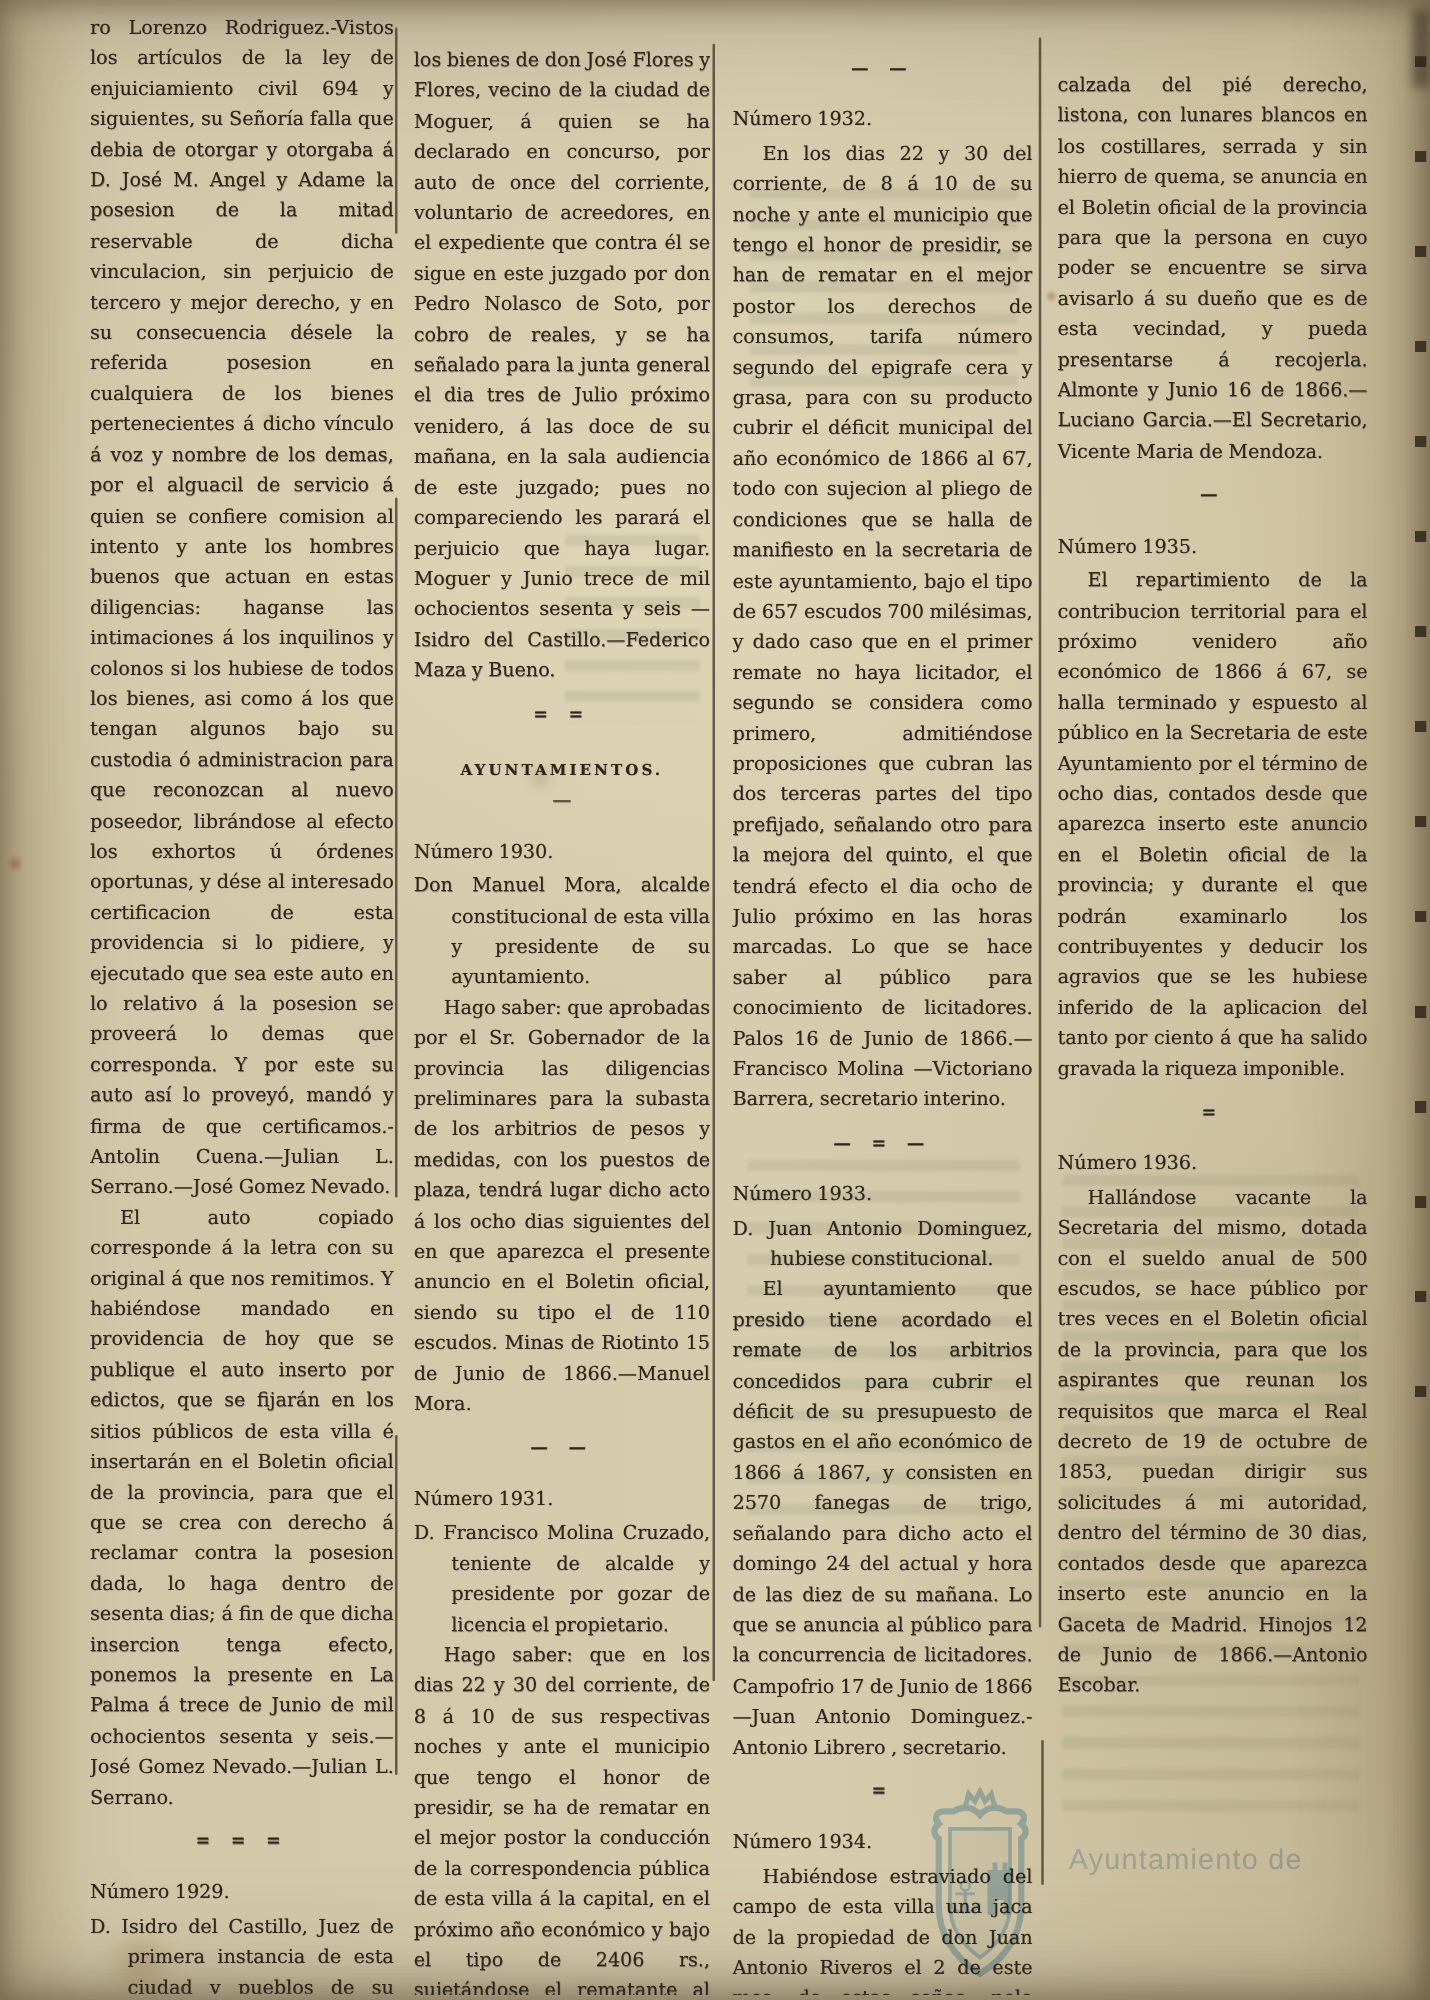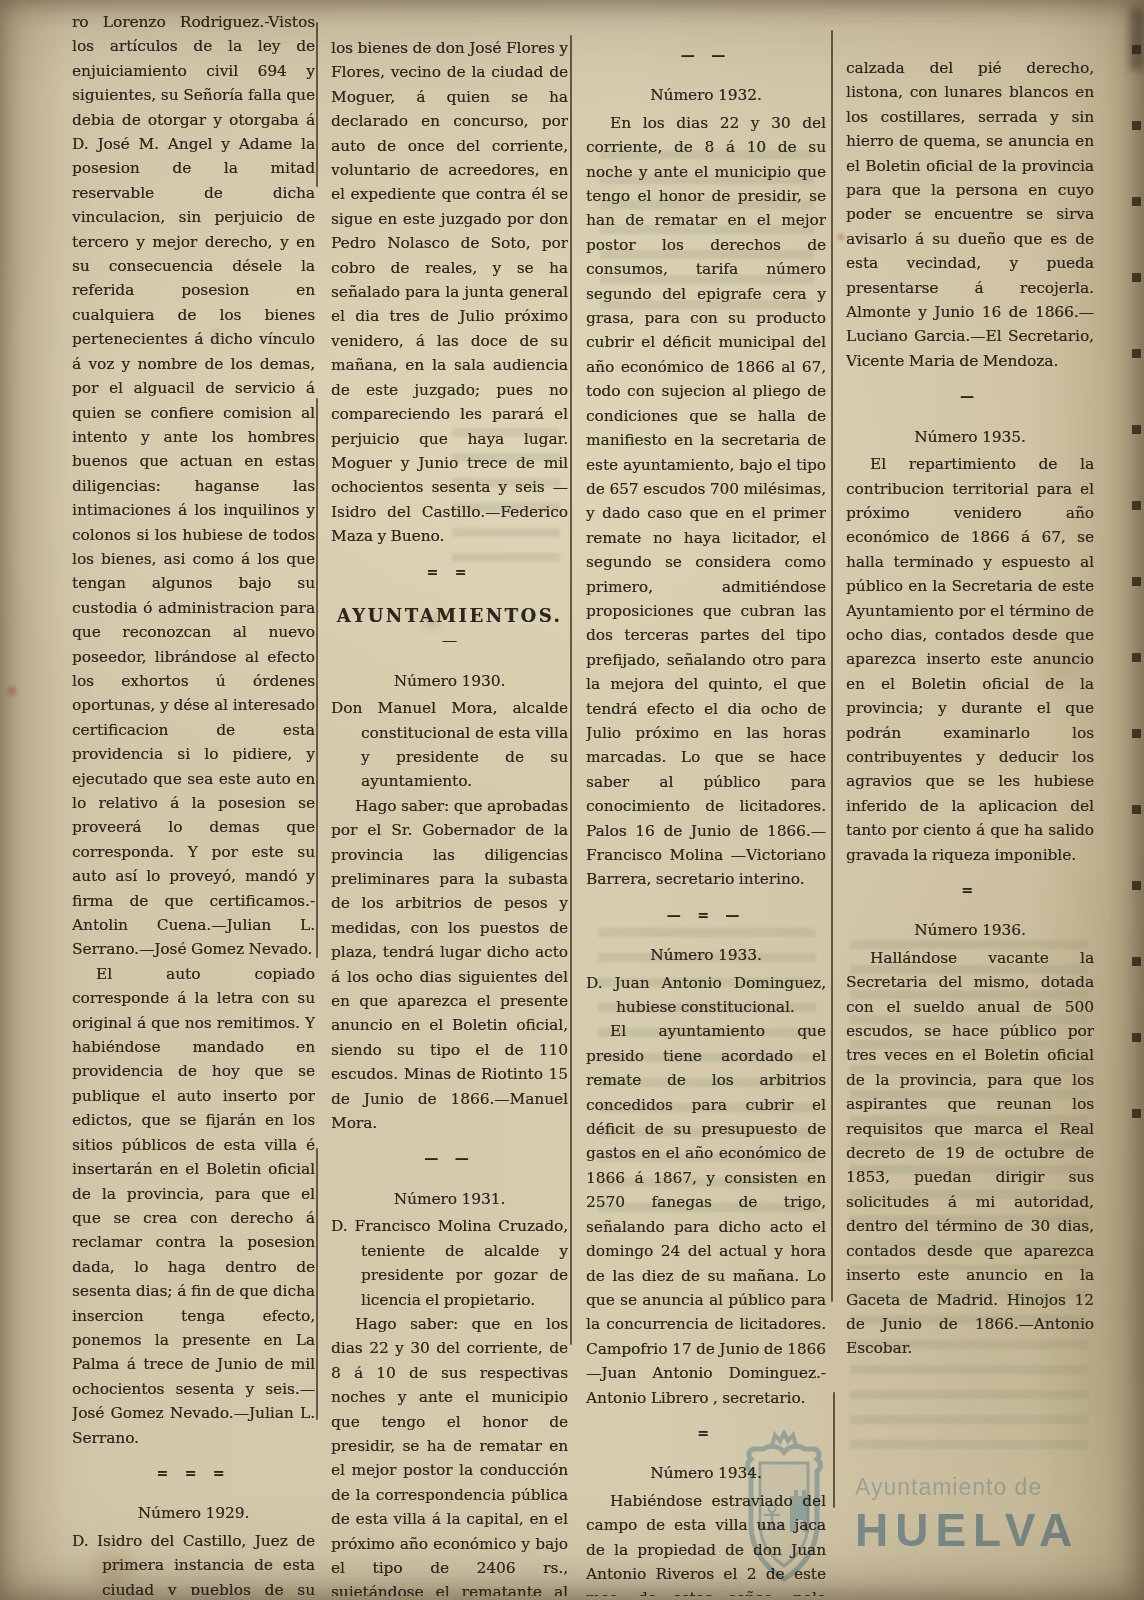--- a/index.html
+++ b/index.html
@@ -20,22 +20,22 @@
     font-size:15.3px;line-height:24.4px;
     text-align:justify;text-justify:inter-word;
     word-spacing:-0.4px;
     overflow:hidden;
     text-shadow:0.3px 0.3px 0.6px rgba(46,36,24,.55);
   }
   .blk{margin:0}
   .para{}
   .indent{text-indent:24px}
   .hang{padding-left:30px;text-indent:-30px}
-  .num{text-align:center;margin:16px 0 3px;text-indent:0}
-  .section{text-align:center;font-weight:bold;letter-spacing:2.5px;font-size:18px;margin:20px 0 0;text-indent:0}
+  .num{text-align:left;margin:16px 0 3px;text-indent:0}
+  .section{text-align:center;font-weight:bold;letter-spacing:2.5px;font-size:12px;margin:20px 0 0;text-indent:0}
   .subdash{text-align:center;margin:0 0 10px;text-indent:0}
   .sep{text-align:center;margin:11px 0;letter-spacing:6px;font-weight:bold;font-size:14px;text-indent:0}
   .vd{position:absolute;width:1.7px;background:rgba(55,44,33,.72);border-radius:1px}
   .bleed{position:absolute;background:repeating-linear-gradient(180deg, rgba(122,136,104,.17) 0 9px, rgba(0,0,0,0) 9px 25px);filter:blur(1.3px);border-radius:4px;pointer-events:none}
   .stain{position:absolute;border-radius:50%;pointer-events:none}
   .s1{left:6px;top:683px;width:12px;height:16px;background:radial-gradient(circle,rgba(155,70,45,.55),rgba(0,0,0,0) 70%);filter:blur(1px)}
   .s2{left:836px;top:232px;width:10px;height:10px;background:radial-gradient(circle,rgba(160,75,50,.5),rgba(0,0,0,0) 70%);filter:blur(1px)}
   .s3{left:76px;top:1548px;width:74px;height:46px;background:radial-gradient(circle,rgba(135,105,65,.33),rgba(0,0,0,0) 70%);filter:blur(5px)}
   .s4{left:418px;top:612px;width:28px;height:20px;background:radial-gradient(circle,rgba(140,115,75,.28),rgba(0,0,0,0) 70%);filter:blur(3px)}
   .s5{left:208px;top:328px;width:18px;height:13px;background:radial-gradient(circle,rgba(150,125,85,.3),rgba(0,0,0,0) 70%);filter:blur(2px)}
@@ -124,18 +124,17 @@
       <path d="M50 22 C44 15 35 15 29 19 L21 19 C15 19 13 25 17 29 C12 33 13 39 17 41 L17 94 C17 120 31 137 50 149 C69 137 83 120 83 94 L83 41 C87 39 88 33 83 29 C87 25 85 19 79 19 L71 19 C65 15 56 15 50 22 Z"></path>
       <path d="M26 33 L74 33 L74 94 C74 112 64 126 50 136 C36 126 26 112 26 94 Z" stroke-width="3" fill="rgba(127,176,216,0.14)"></path>
     </g>
     <g fill="#7fb0d8" opacity="0.6">
       <text x="30" y="100" font-size="36" font-family="DejaVu Sans, sans-serif" text-anchor="middle" transform="translate(8,0)">⚓</text>
       <path d="M56 66 h4 v-6 h4 v6 h4 v-6 h4 v6 h3 v36 h-19 z M62 90 h7 v12 h-7 z" fill-rule="evenodd"></path>
     </g>
   </svg>
   <div class="wm-lines">
     <div class="wm-org">Ayuntamiento de</div>
-    <div class="wm-city">HUELVA</div>
   </div>
 </div>
 
 <div class="edge-marks"></div>
 <div class="corner-smudge"></div>
 
 </body></html>

